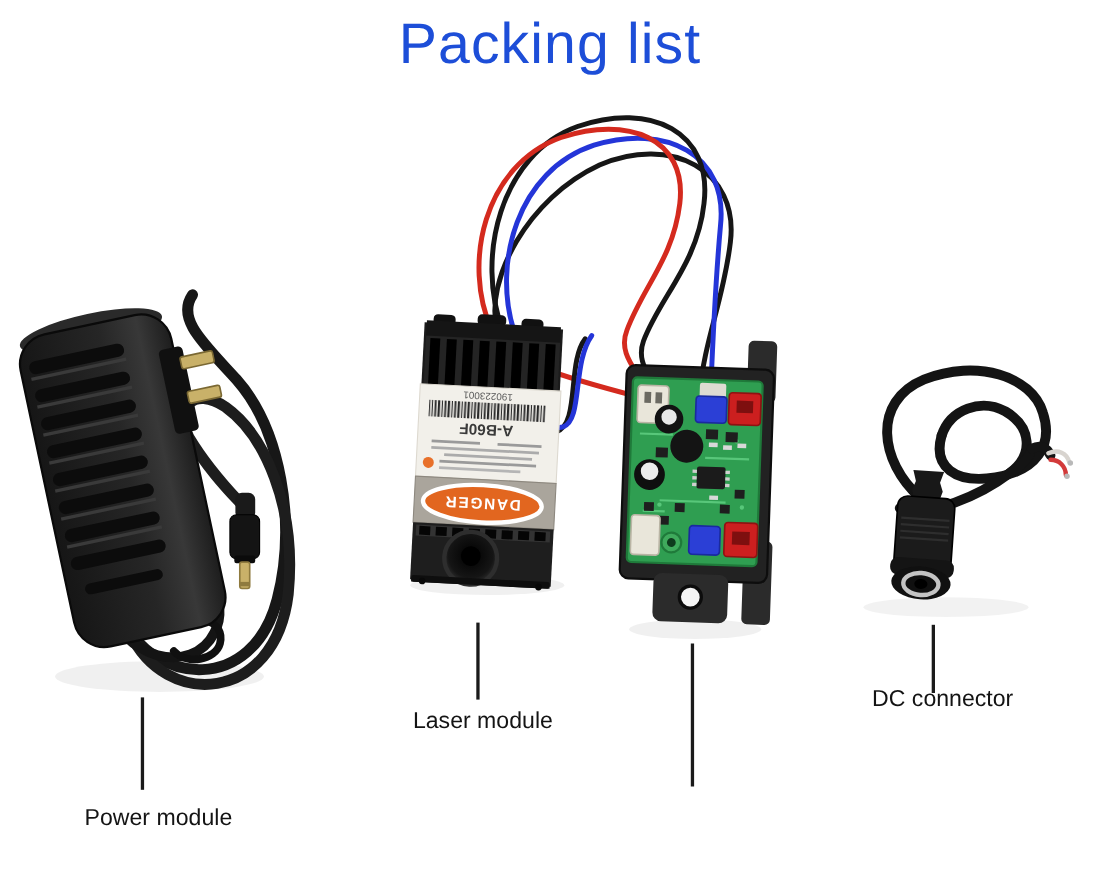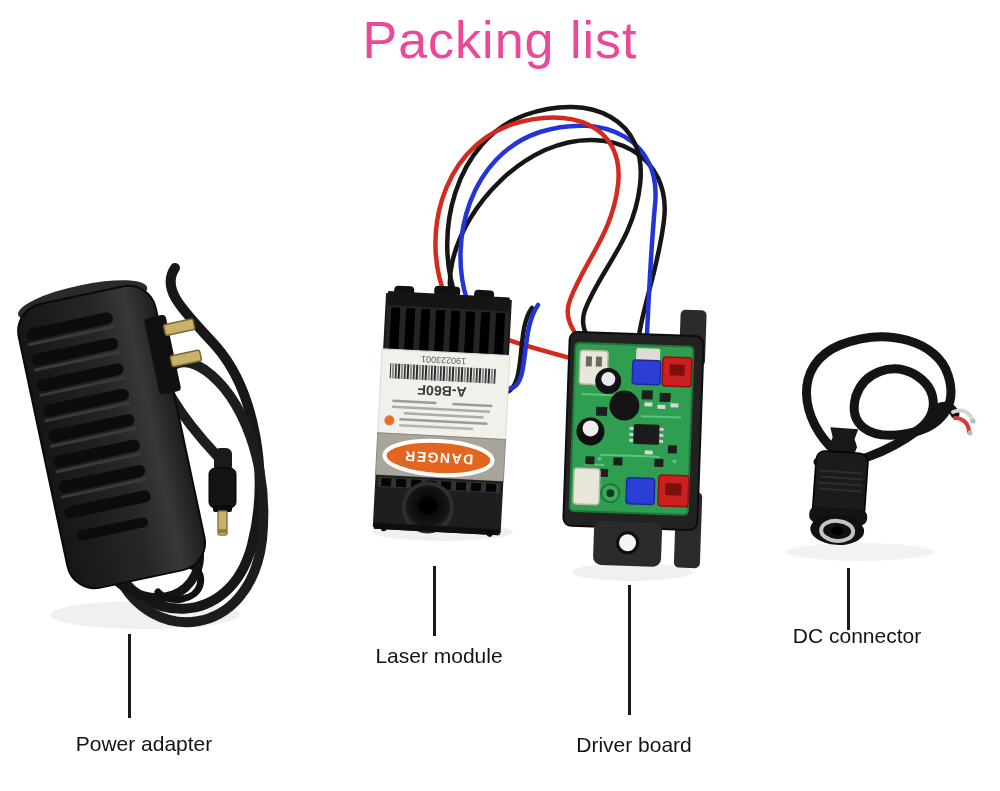--- a/index.html
+++ b/index.html
@@ -2,21 +2,21 @@
 <html><head>
 <meta charset="utf-8">
 <style>
   html,body{margin:0;padding:0;background:#fff;}
   #stage{
     position:relative;width:1000px;height:791px;background:#ffffff;
     font-family:"Liberation Sans", sans-serif;overflow:hidden;
   }
   .page-title{
     position:absolute;left:0;top:10px;width:1000px;text-align:center;
-    font-size:52px;font-weight:500;color:#ec4899;letter-spacing:1px;margin:0;
+    font-size:52px;font-weight:500;color:#1d4ed8;letter-spacing:1px;margin:0;
   }
   .part-label{
     position:absolute;transform:translateX(-50%);
     font-size:21px;color:#141414;white-space:nowrap;
   }
   .leader{position:absolute;width:3px;background:#1a1a1a;}
   svg{position:absolute;left:0;top:0;}
 </style>
 </head>
 <body>
@@ -259,18 +259,17 @@
         <ellipse cx="840" cy="531" rx="6" ry="4.5" fill="#000"></ellipse>
       </g>
     </g>
   </svg>
 
   <div class="leader" style="left:128px;top:634px;height:84px"></div>
   <div class="leader" style="left:433px;top:566px;height:70px"></div>
   <div class="leader" style="left:628px;top:585px;height:130px"></div>
   <div class="leader" style="left:847px;top:568px;height:62px"></div>
 
-  <div class="part-label" style="left:144px;top:732px">Power adapter</div>
+  <div class="part-label" style="left:144px;top:732px">Power module</div>
   <div class="part-label" style="left:439px;top:644px">Laser module</div>
-  <div class="part-label" style="left:634px;top:733px">Driver board</div>
   <div class="part-label" style="left:857px;top:624px">DC connector</div>
 
 </div>
 
 </body></html>

